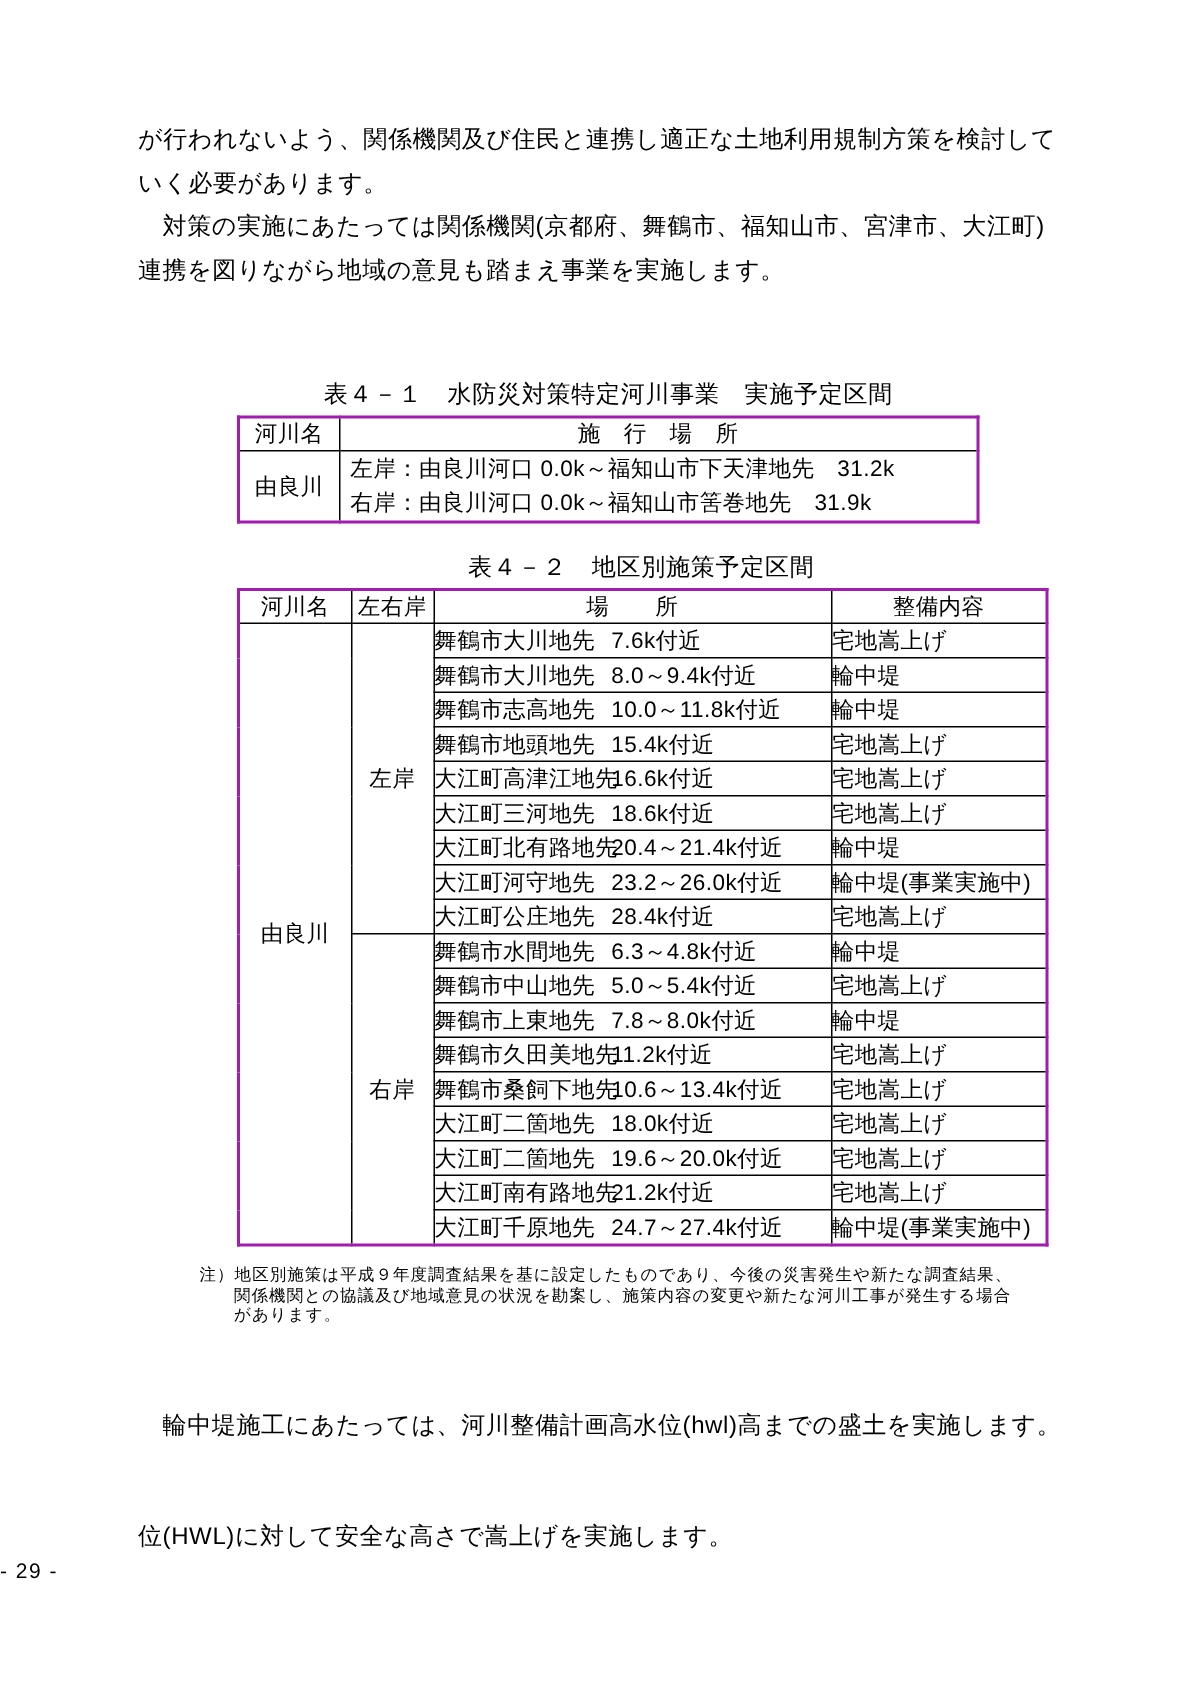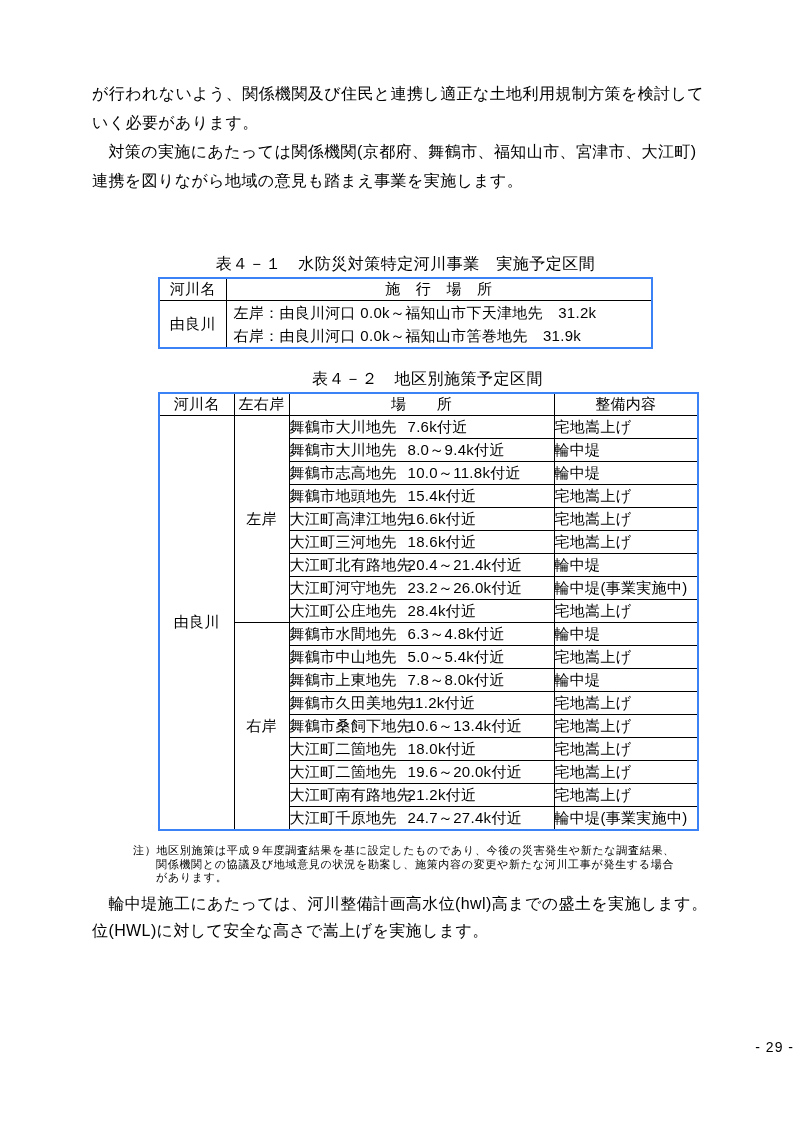--- a/index.html
+++ b/index.html
@@ -5,44 +5,44 @@
   html,body{margin:0;padding:0;}
   body{
     width:794px;height:1123px;position:relative;background:#ffffff;color:#000000;
     font-family:"Liberation Sans","DejaVu Sans",sans-serif;
     overflow:hidden;
   }
   .abs{position:absolute;}
   
   .para{left:92px;width:640px;font-size:16px;letter-spacing:0.4px;}
   .para .pline{line-height:29px;height:29px;white-space:nowrap;}
-  .para.closing .pline{line-height:27px;height:27px;}
+  .para.closing .pline{line-height:27px;height:27px;margin-top:47px;}
   
   .tbl-title{font-size:16px;letter-spacing:0.5px;text-align:center;line-height:22px;white-space:nowrap;}
   
   table.doc-table{border-collapse:collapse;table-layout:fixed;background:#fff;}
   table.doc-table td{
     border:1px solid #000;font-size:15px;letter-spacing:0.3px;
     padding:0;white-space:nowrap;vertical-align:middle;overflow:visible;
   }
-  table.doc-table{border:2px solid #3b82f6;}
+  table.doc-table{border:2px solid #a21caf;}
   td.th{height:21px;text-align:center;}
   td.cell-river,td.cell-bank{text-align:center;vertical-align:top;padding-top:2px;}
   tr.t2row td{height:22px;}
   td.cell-place{padding-left:13px;}
   .place-name{display:inline-block;width:118px;}
   td.cell-work{padding-left:10px;letter-spacing:0;}
   #t1 td.t1loc{padding-left:7px;vertical-align:top;}
   #t1 .t1line{line-height:23px;height:23px;white-space:nowrap;}
   
   .note{left:133px;width:600px;font-size:11px;letter-spacing:0.7px;}
   .note .nline{line-height:13.5px;height:13.5px;white-space:nowrap;}
   .note .nline.indent{padding-left:23px;}
   
-  .pagenum{left:0;top:1038px;width:794px;text-align:right;font-size:14px;letter-spacing:1px;line-height:18px;}
+  .pagenum{left:0;top:1038px;width:794px;text-align:left;font-size:14px;letter-spacing:1px;line-height:18px;}
 </style>
 </head>
 <body>
 
 <div class="abs para" style="top:79px;">
   <div class="pline">が行われないよう、関係機関及び住民と連携し適正な土地利用規制方策を検討して</div>
   <div class="pline">いく必要があります。</div>
   <div class="pline">　対策の実施にあたっては関係機関(京都府、舞鶴市、福知山市、宮津市、大江町)</div>
   <div class="pline">連携を図りながら地域の意見も踏まえ事業を実施します。</div>
 </div>

